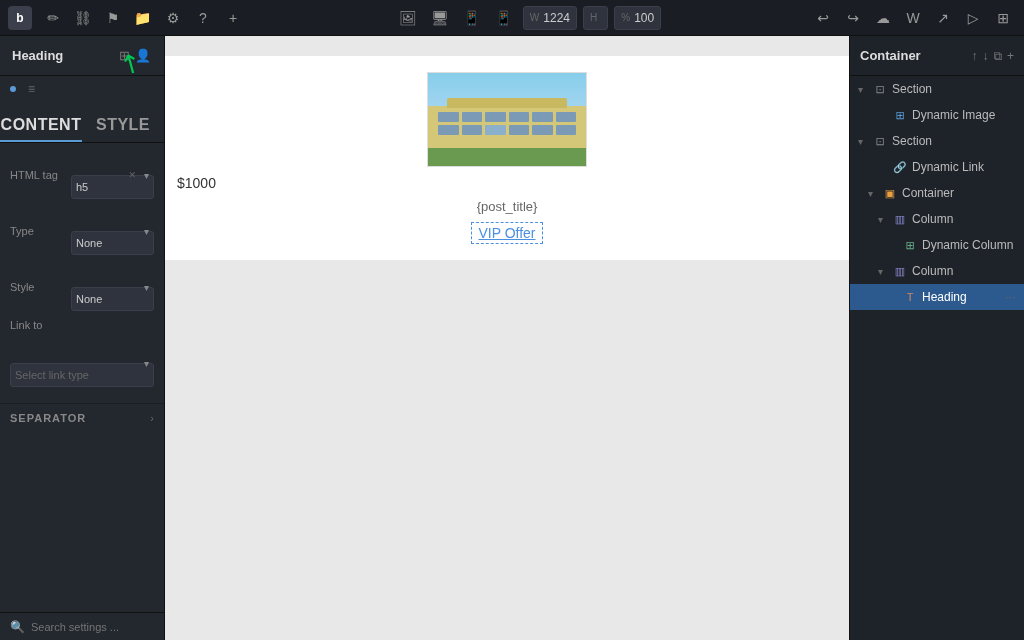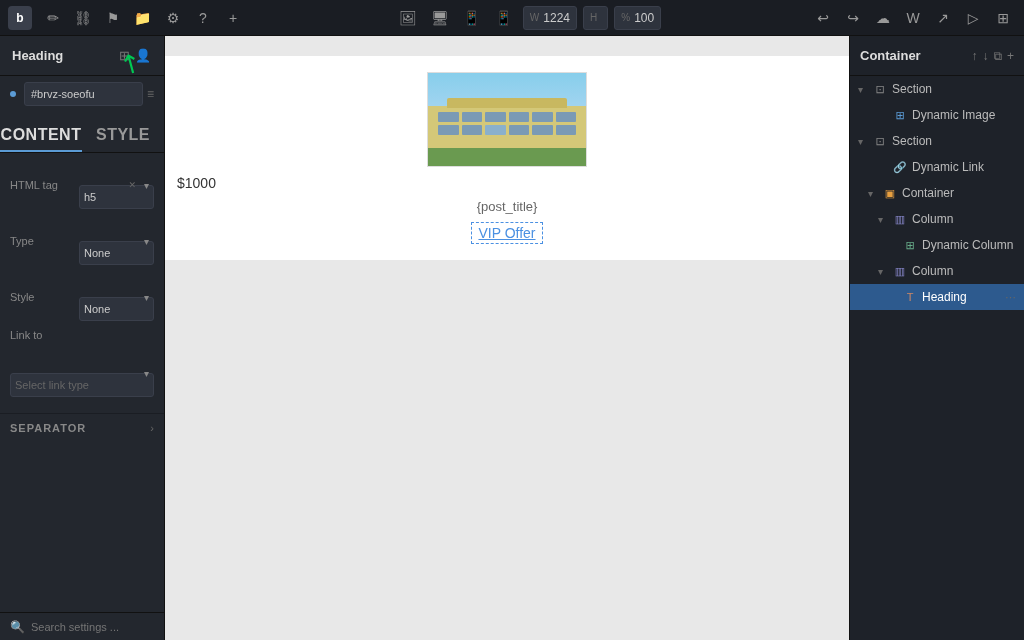--- a/index.html
+++ b/index.html
@@ -117,21 +117,21 @@
 
     
     .panel-section {
       padding: 8px 10px;
       border-bottom: 1px solid #1a1d23;
     }
     .field-row {
       display: flex;
       align-items: center;
       margin-bottom: 8px;
-      gap: 14px;
+      gap: 6px;
     }
     .field-label {
       color: #888;
       font-size: 11px;
       min-width: 55px;
     }
     .field-select {
       flex: 1;
       background: #2e333d;
       border: 1px solid #3a3f4b;
@@ -412,21 +412,20 @@
       </div>
     </div>
 
     <div class="arrow-indicator" style="color:#00c853; font-size:26px; position:absolute; left:120px; top:48px; z-index:200; transform: rotate(30deg);">
       ↖
     </div>
 
     <div style="padding: 6px 10px;">
       <div class="dynamic-tag-row">
         <div class="bullet-dot"></div>
-        <div class="tag-text">#brvz-soeofu</div>
         <span class="tag-icon">≡</span>
       </div>
     </div>
 
     <div class="tab-bar">
       <div class="tab-btn active">CONTENT</div>
       <div class="tab-btn">STYLE</div>
     </div>
 
     <div class="panel-section">

